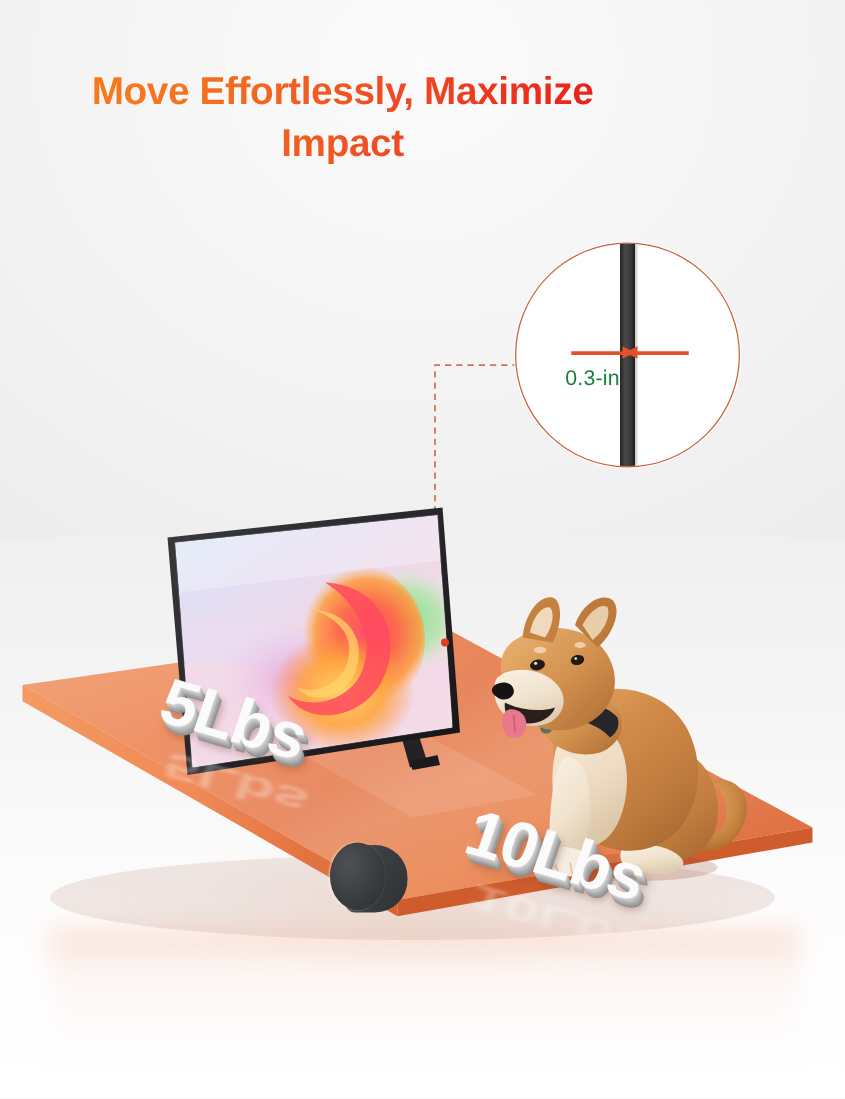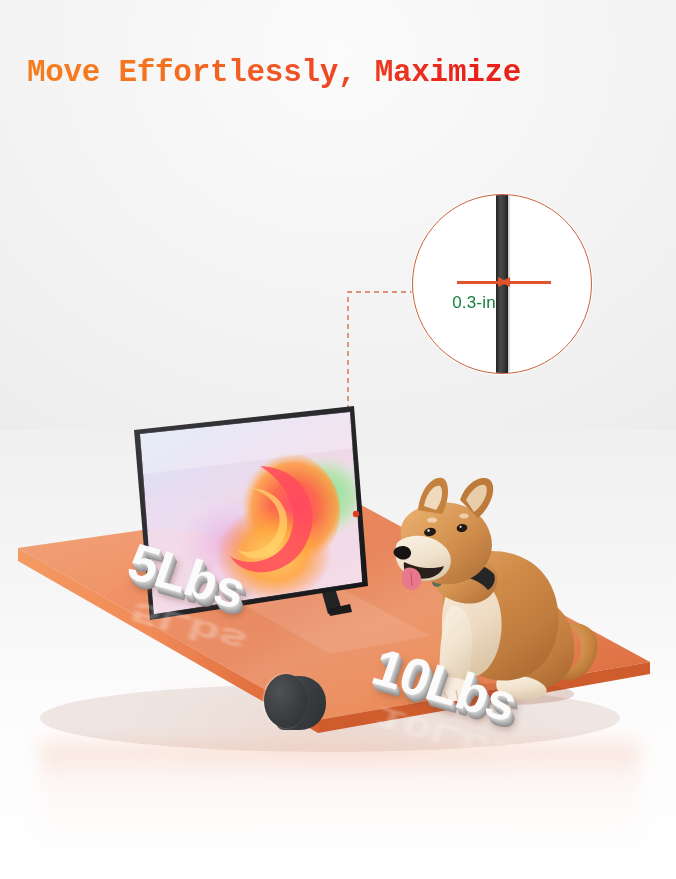--- a/index.html
+++ b/index.html
@@ -23,21 +23,21 @@
     background:radial-gradient(ellipse 60% 50% at 50% 20%, rgba(240,180,150,.22) 0%, rgba(255,255,255,0) 70%);
     filter:blur(12px);
   }
 
   
   #headline{
     position:absolute;left:0;top:52px;width:548px;text-align:center;
     font-size:31px;font-weight:bold;line-height:1.35;letter-spacing:-.3px;
     background:linear-gradient(96deg,#f6801f 0%, #f4731f 28%, #ef4a23 58%, #e82119 86%);
     -webkit-background-clip:text;background-clip:text;
-    color:transparent;font-family:Liberation Mono, monospace;-webkit-text-fill-color:transparent;
+    color:transparent;-webkit-text-fill-color:transparent;
   }
   #headline .l2{display:block;}
 
   
   #callout{
     position:absolute;left:412px;top:194px;width:178px;height:178px;border-radius:50%;
     border:1.4px solid #c9603c;background:#ffffff;overflow:hidden;
     box-shadow:0 0 0 1px rgba(255,255,255,.9);
   }
   #calloutBar{
@@ -119,20 +119,21 @@
 </head>
 <body>
 
 <div id="stage">
 
   <div id="floor"></div>
   <div id="floorTint"></div>
 
   <div id="headline">
     <span>Move Effortlessly, Maximize</span>
+    <span class="l2">Impact</span>
   </div>
 
   <svg id="leader" width="140" height="270" viewBox="0 0 140 270">
     <polyline points="18,212 18,22 86,22" fill="none" stroke="#d4714e" stroke-width="1.4" stroke-dasharray="5 4" stroke-linecap="butt"></polyline>
   </svg>
 
   <div id="callout">
     <div id="calloutBar"></div>
     <div class="arrow" id="arrowL"></div>
     <div class="arrow" id="arrowR"></div>

